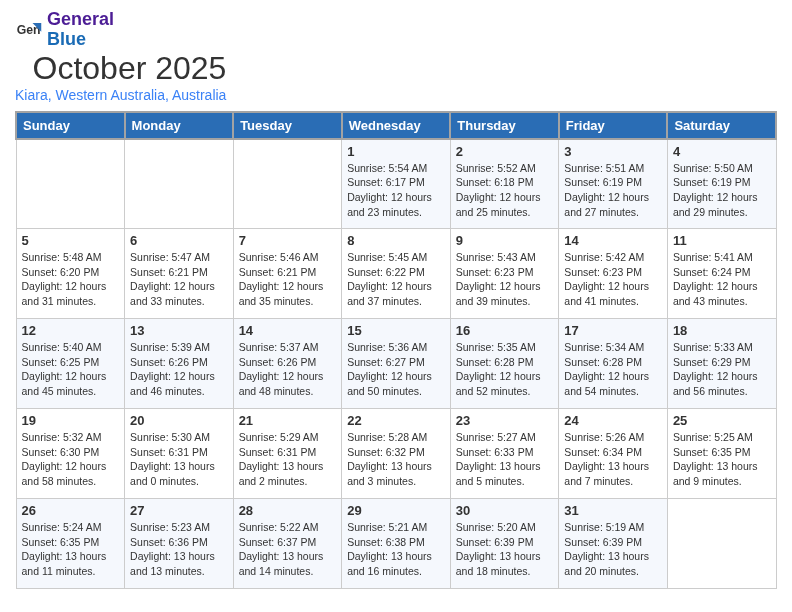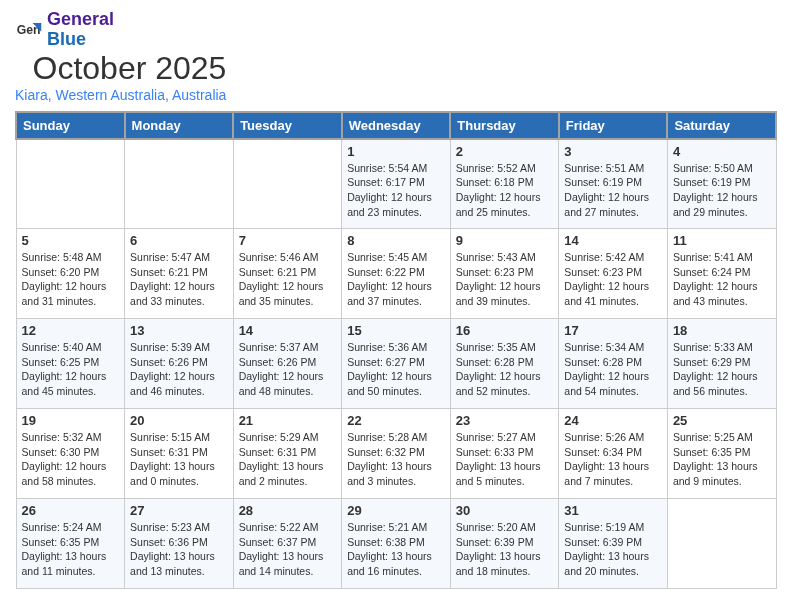--- a/index.html
+++ b/index.html
@@ -256,21 +256,21 @@
       <tr>
         <td>
           <span class="day-num">19</span>
           <div class="day-info">Sunrise: 5:32 AM
 Sunset: 6:30 PM
 Daylight: 12 hours
 and 58 minutes.</div>
         </td>
         <td>
           <span class="day-num">20</span>
-          <div class="day-info">Sunrise: 5:15 AM
+          <div class="day-info">Sunrise: 5:30 AM
 Sunset: 6:31 PM
 Daylight: 13 hours
 and 0 minutes.</div>
         </td>
         <td>
           <span class="day-num">21</span>
           <div class="day-info">Sunrise: 5:29 AM
 Sunset: 6:31 PM
 Daylight: 13 hours
 and 2 minutes.</div>

